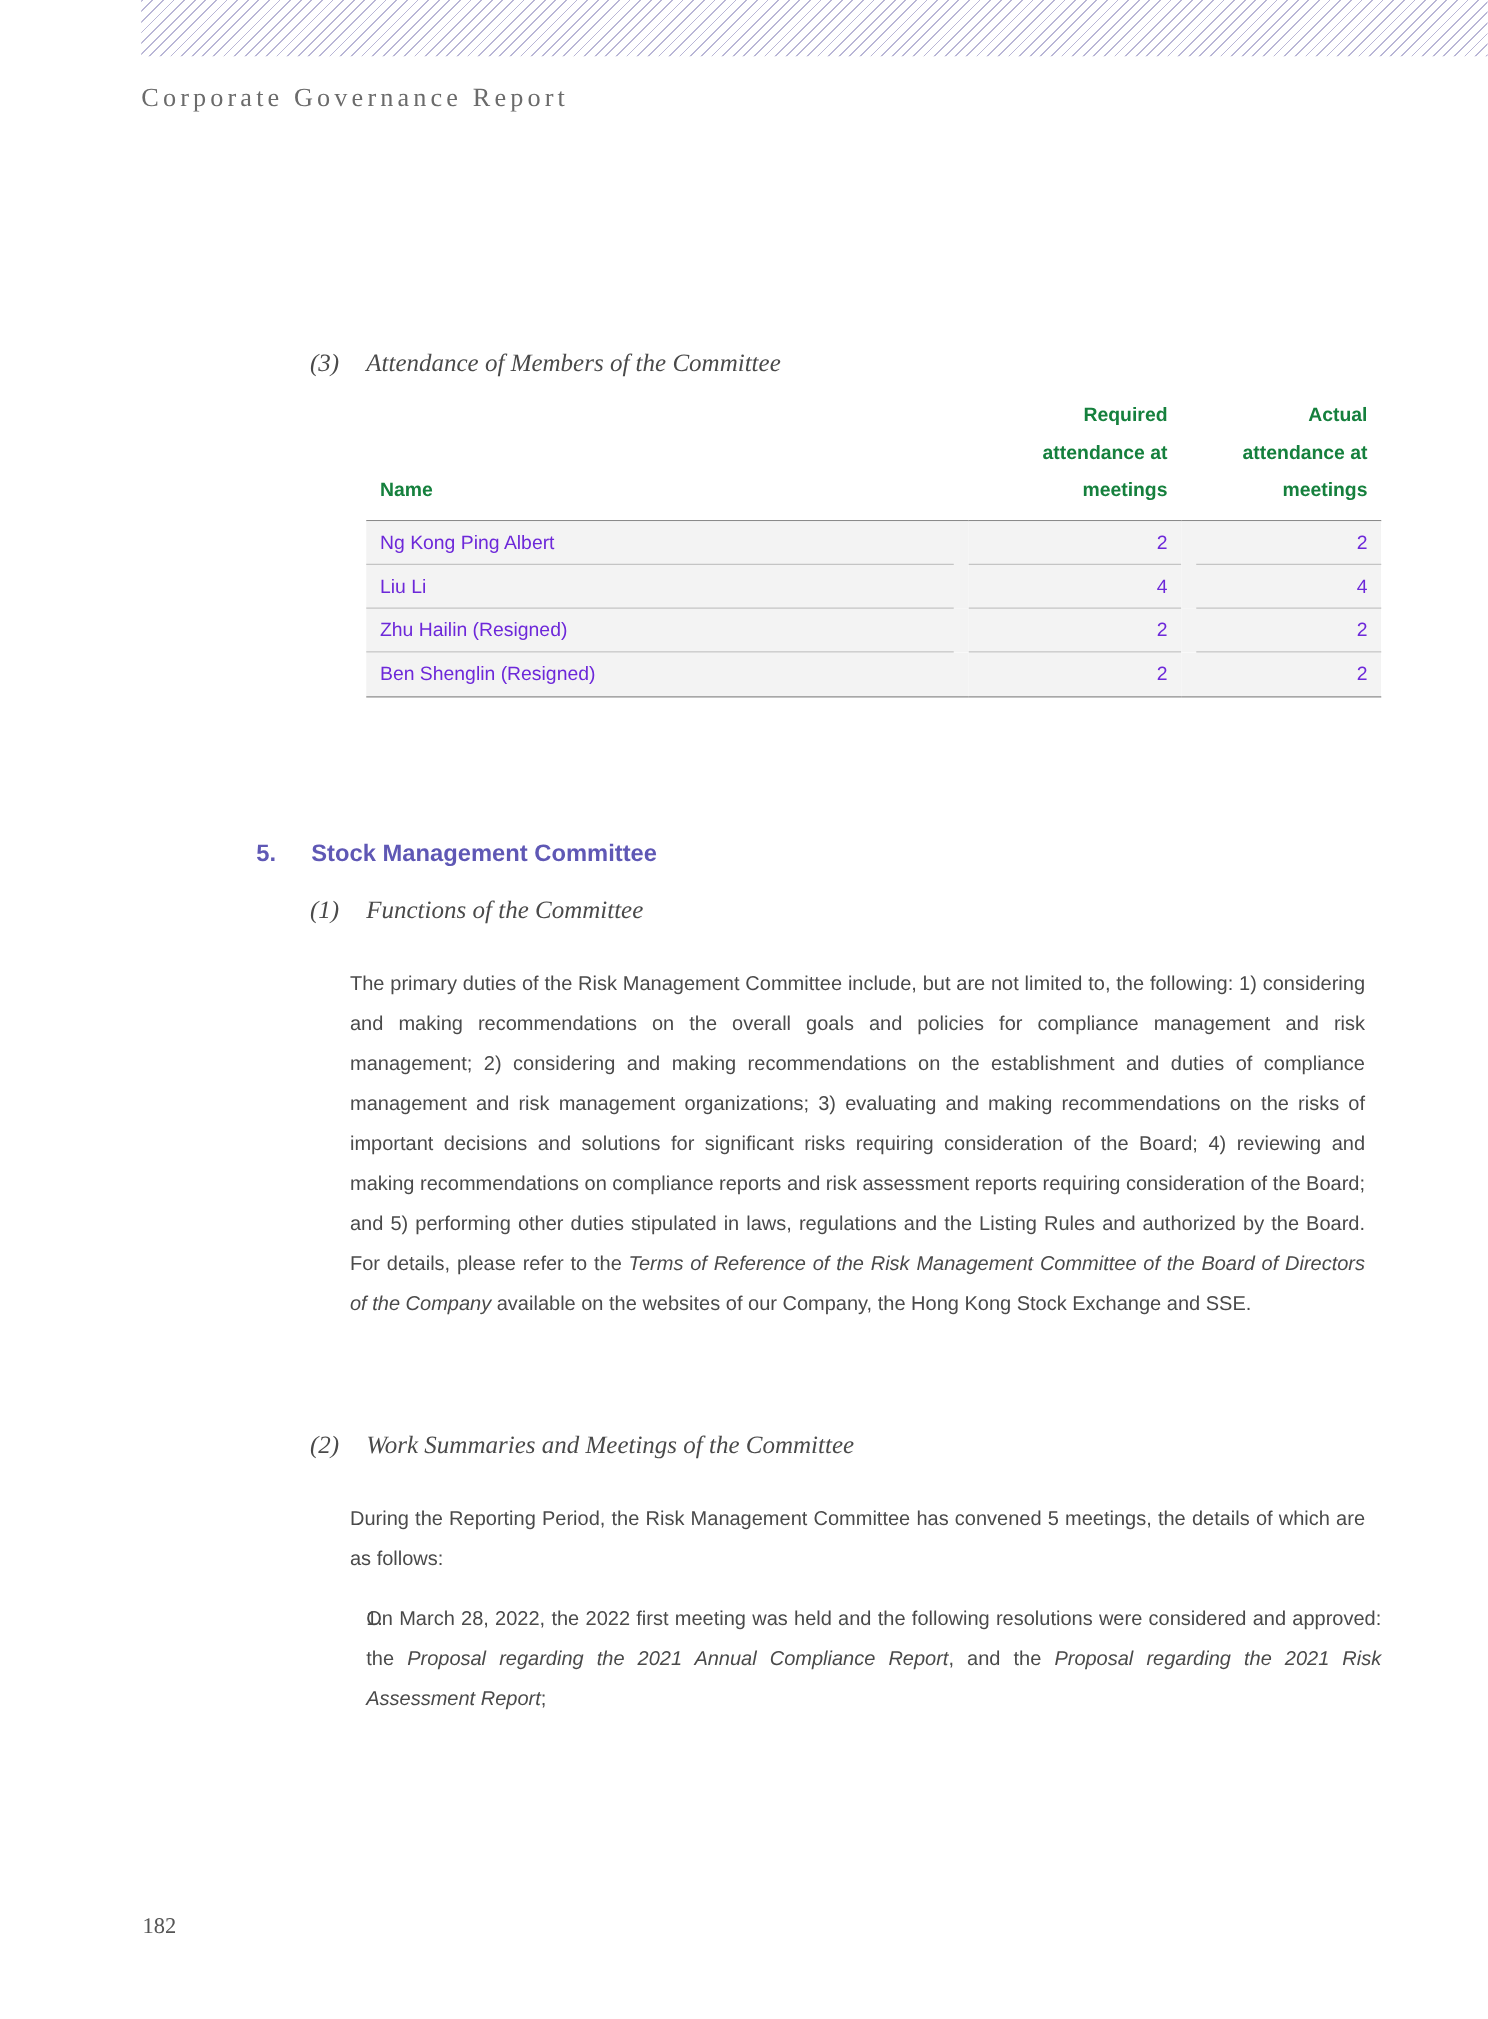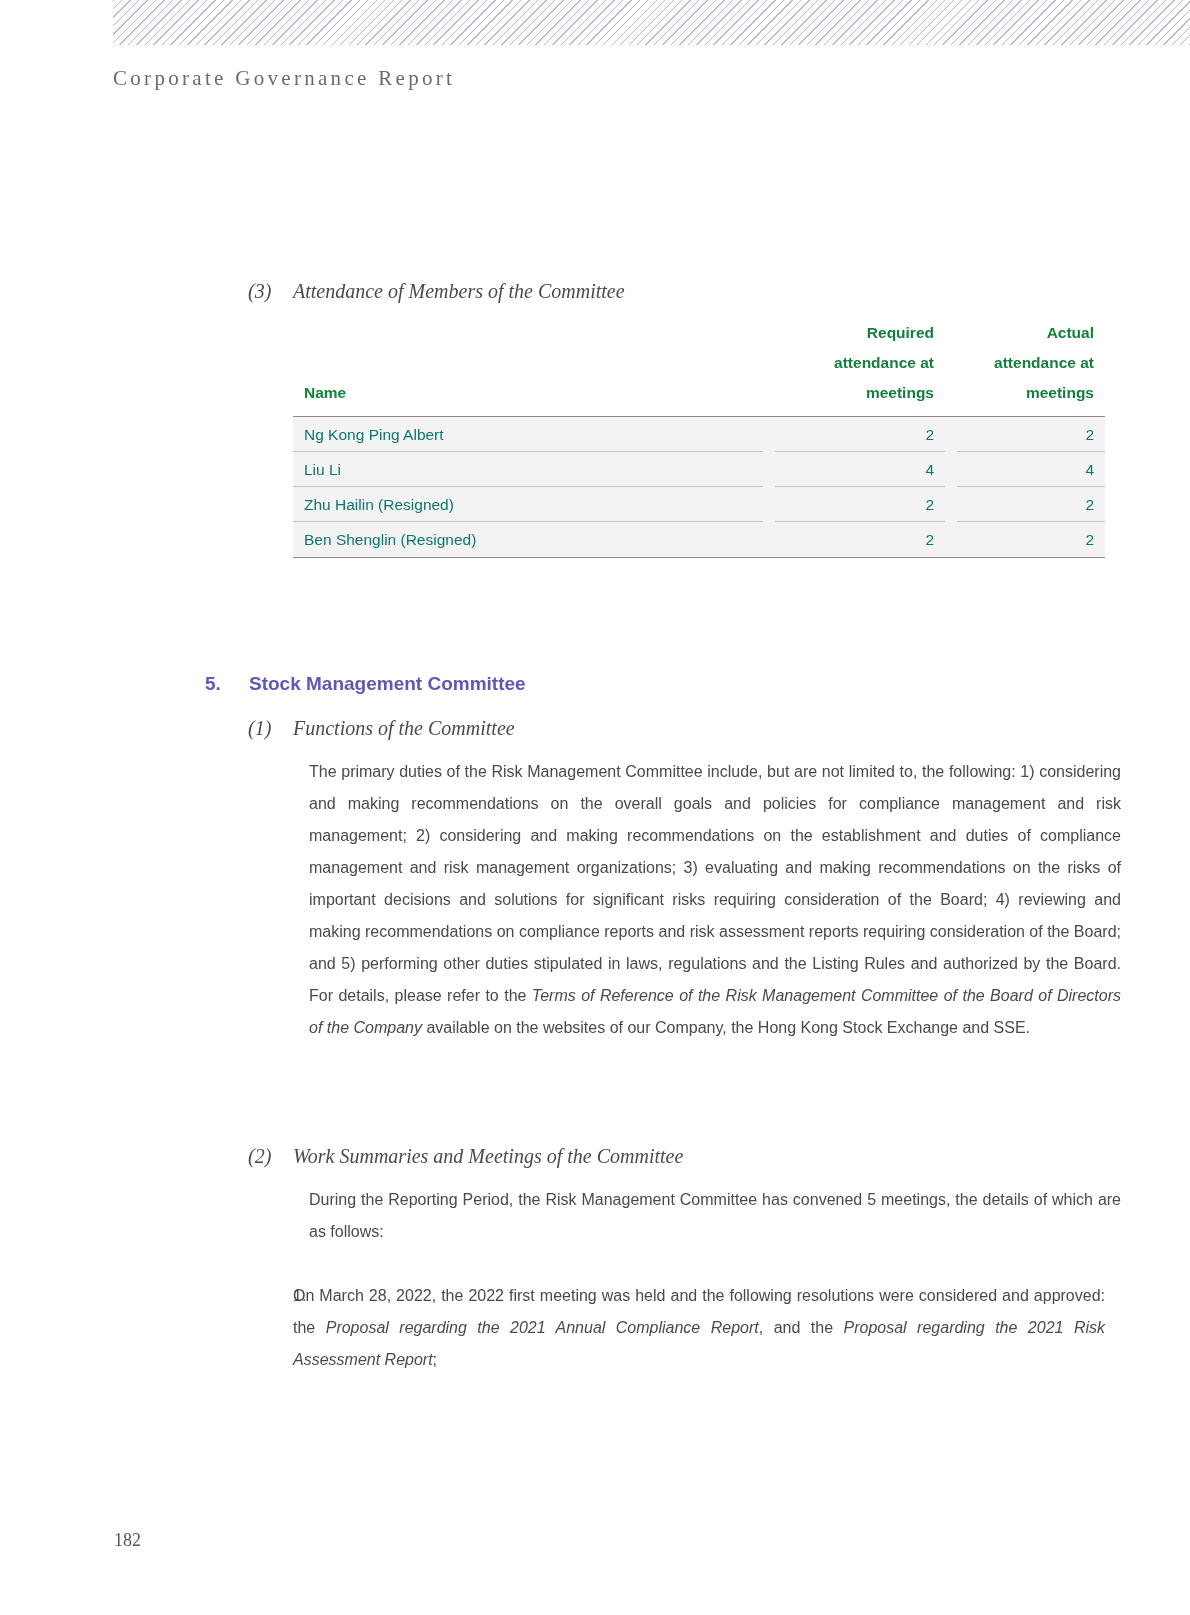--- a/index.html
+++ b/index.html
@@ -12,35 +12,35 @@
   .sub-heading { position: absolute; font-family: "Liberation Serif", "DejaVu Serif", serif; font-style: italic;
     font-size: 20px; color: #4a4a4a; white-space: nowrap; }
   .sub-heading .num { position: absolute; left: 0; }
   .sub-heading .txt { position: absolute; left: 45px; }
   table.att { position: absolute; left: 293px; top: 318px; width: 812px; border-collapse: collapse;
     font-family: "Liberation Sans", "DejaVu Sans", sans-serif; font-size: 15.5px; }
   table.att th { font-weight: bold; color: #15803d; vertical-align: bottom; padding: 0 11px 8px 11px;
     line-height: 30px; border-bottom: 1.5px solid #8a8a8a; }
   table.att th.name { text-align: left; }
   table.att th.num { text-align: right; }
-  table.att td { background: #f3f3f3; height: 35px; padding: 0 11px; color: #0f766e; font-size: 15.5px;
+  table.att td { background: #f3f3f3; height: 35px; padding: 0 11px; color: #6d28d9; font-size: 15.5px;
     position: relative; }
   table.att td.num { text-align: right; }
   table.att tr.row td::after { content: ""; position: absolute; bottom: 0; height: 1px; background: #c4c4c4; }
   table.att tr.row td.name::after { left: 0; right: 12px; }
   table.att tr.row td.req::after { left: 0; right: 0; }
   table.att tr.row td.act::after { left: 12px; right: 0; }
   table.att tr.row:last-child td::after { display: none; }
   table.att tr.row:last-child td { border-bottom: 1.5px solid #8a8a8a; }
   .section-head { position: absolute; top: 673px; font-family: "Liberation Sans", "DejaVu Sans", sans-serif;
     font-weight: bold; font-size: 19px; color: #5f58b5; white-space: nowrap; }
   .section-head .num { position: absolute; left: 205px; }
   .section-head .txt { position: absolute; left: 249px; }
-  .para { position: absolute; left: 309px; width: 812px; font-family: "Liberation Sans", "DejaVu Sans", sans-serif;
-    font-size: 16px; line-height: 32px; color: #4a4a4a; text-align: justify; }
+  .para { position: absolute; left: 280px; width: 812px; font-family: "Liberation Sans", "DejaVu Sans", sans-serif;
+    font-size: 16px; line-height: 32px; color: #4a4a4a; text-align: justify; margin-top: 16px; }
   .para i { font-style: italic; }
   .list-item { position: absolute; left: 293px; width: 812px; font-family: "Liberation Sans", "DejaVu Sans", sans-serif;
     font-size: 16px; line-height: 32px; color: #4a4a4a; }
   .list-item .marker { position: absolute; left: 0; top: 0; }
   .list-item .body { text-align: justify; }
   .page-number { position: absolute; left: 114px; top: 1530px; font-family: "Liberation Serif", "DejaVu Serif", serif;
     font-size: 18px; color: #555; }
 </style>
 </head>
 <body>

